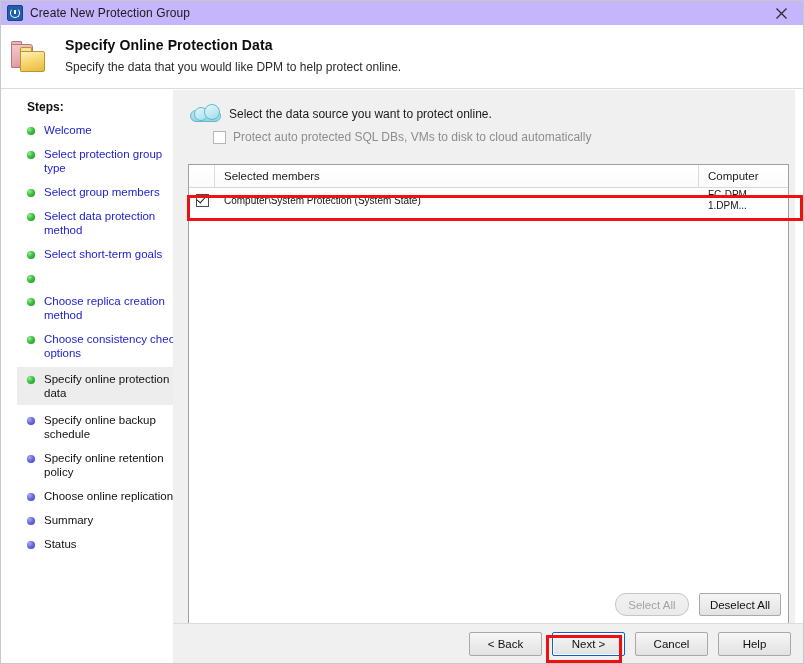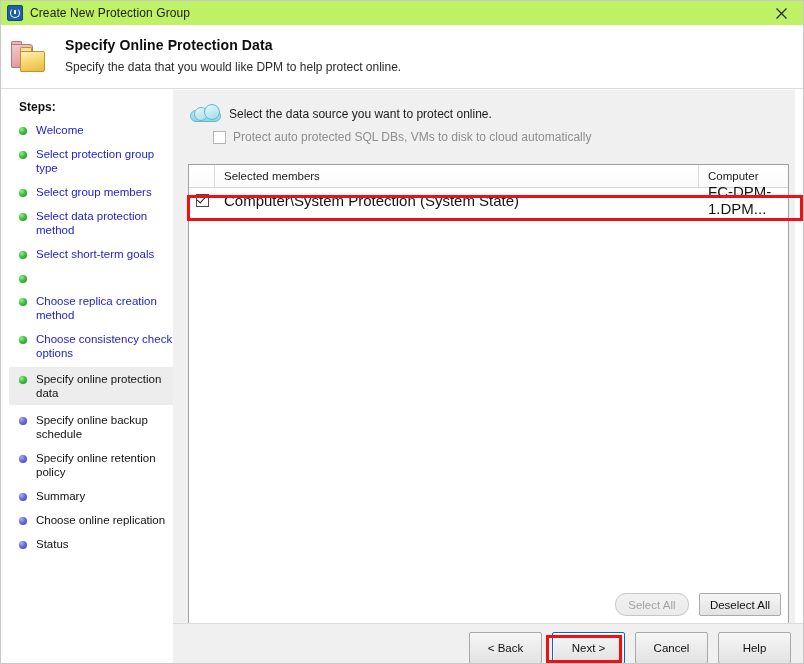--- a/index.html
+++ b/index.html
@@ -17,21 +17,21 @@
     width: 804px; height: 664px;
     background: #ffffff;
     border: 1px solid #c8c8c8;
     overflow: hidden;
   }
 
   
   .titlebar {
     position: absolute; left: 0; top: 0;
     width: 802px; height: 24px;
-    background: #bef264;
+    background: #c4b5fd;
     display: flex; align-items: center;
   }
   .tb-icon {
     width: 16px; height: 16px;
     margin-left: 6px; margin-right: 7px;
     background: #1f5fa8;
     border: 1px solid #16457c;
     border-radius: 2px;
     position: relative;
     flex: none;
@@ -120,21 +120,21 @@
   .hdr-sub {
     position: absolute;
     left: 64px; top: 35px;
     font-size: 12px;
     color: #2a2a2a;
   }
 
   
   .sidebar {
     position: absolute;
-    left: 8px; top: 89px;
+    left: 16px; top: 89px;
     width: 171px; height: 573px;
     background: #ffffff;
     border-right: 1px solid #d2d2d2;
     padding-top: 10px;
     overflow: hidden;
   }
   .steps-label {
     font-size: 12px;
     font-weight: bold;
     color: #111111;
@@ -262,21 +262,21 @@
   .th.col-name  { width: 484px; }
   .th.col-comp  { width: 89px; border-right: none; }
 
   .trow {
     display: flex;
     height: 24px;
     align-items: center;
     background: #ffffff;
   }
   .td {
-    font-size: 15px;
+    font-size: 10px;
     color: #141414;
     display: flex; align-items: center;
     padding-left: 9px;
     height: 100%;
   }
   .td.col-check { width: 26px; padding-left: 0; justify-content: center; }
   .td.col-name  { width: 484px; }
   .td.col-comp  { width: 89px; }
   .row-cbx {
     width: 13px; height: 13px;
@@ -324,21 +324,21 @@
     left: 172px; top: 622px;
     width: 630px; height: 40px;
     background: #f0f0f0;
     border-top: 1px solid #dcdcdc;
   }
   .footer-btns {
     position: absolute;
     right: 12px; top: 8px;
     display: flex; gap: 10px;
   }
-  .btn.wide { min-width: 73px; height: 32px; }
+  .btn.wide { min-width: 73px; height: 24px; }
   .btn.focused {
     border: 1px solid #0a64c8;
     box-shadow: inset 0 0 0 1px #ffffff;
     background: linear-gradient(180deg,#f6f6f6 0%,#ececec 50%,#e2e2e2 100%);
   }
 
   
   .hl {
     position: absolute;
     border: 3px solid #ee1111;
@@ -420,25 +420,25 @@
     <div class="step current-dim">
       <span class="bullet pending"></span>
       <span class="step-label">Specify online backup schedule</span>
     </div>
     <div class="step current-dim">
       <span class="bullet pending"></span>
       <span class="step-label">Specify online retention policy</span>
     </div>
     <div class="step current-dim">
       <span class="bullet pending"></span>
-      <span class="step-label">Summary</span>
+      <span class="step-label">Choose online replication</span>
     </div>
     <div class="step current-dim">
       <span class="bullet pending"></span>
-      <span class="step-label">Choose online replication</span>
+      <span class="step-label">Summary</span>
     </div>
     <div class="step current-dim">
       <span class="bullet pending"></span>
       <span class="step-label">Status</span>
     </div>
   </div>
 
   <div class="main">
 
     <div class="cloud-icon">

